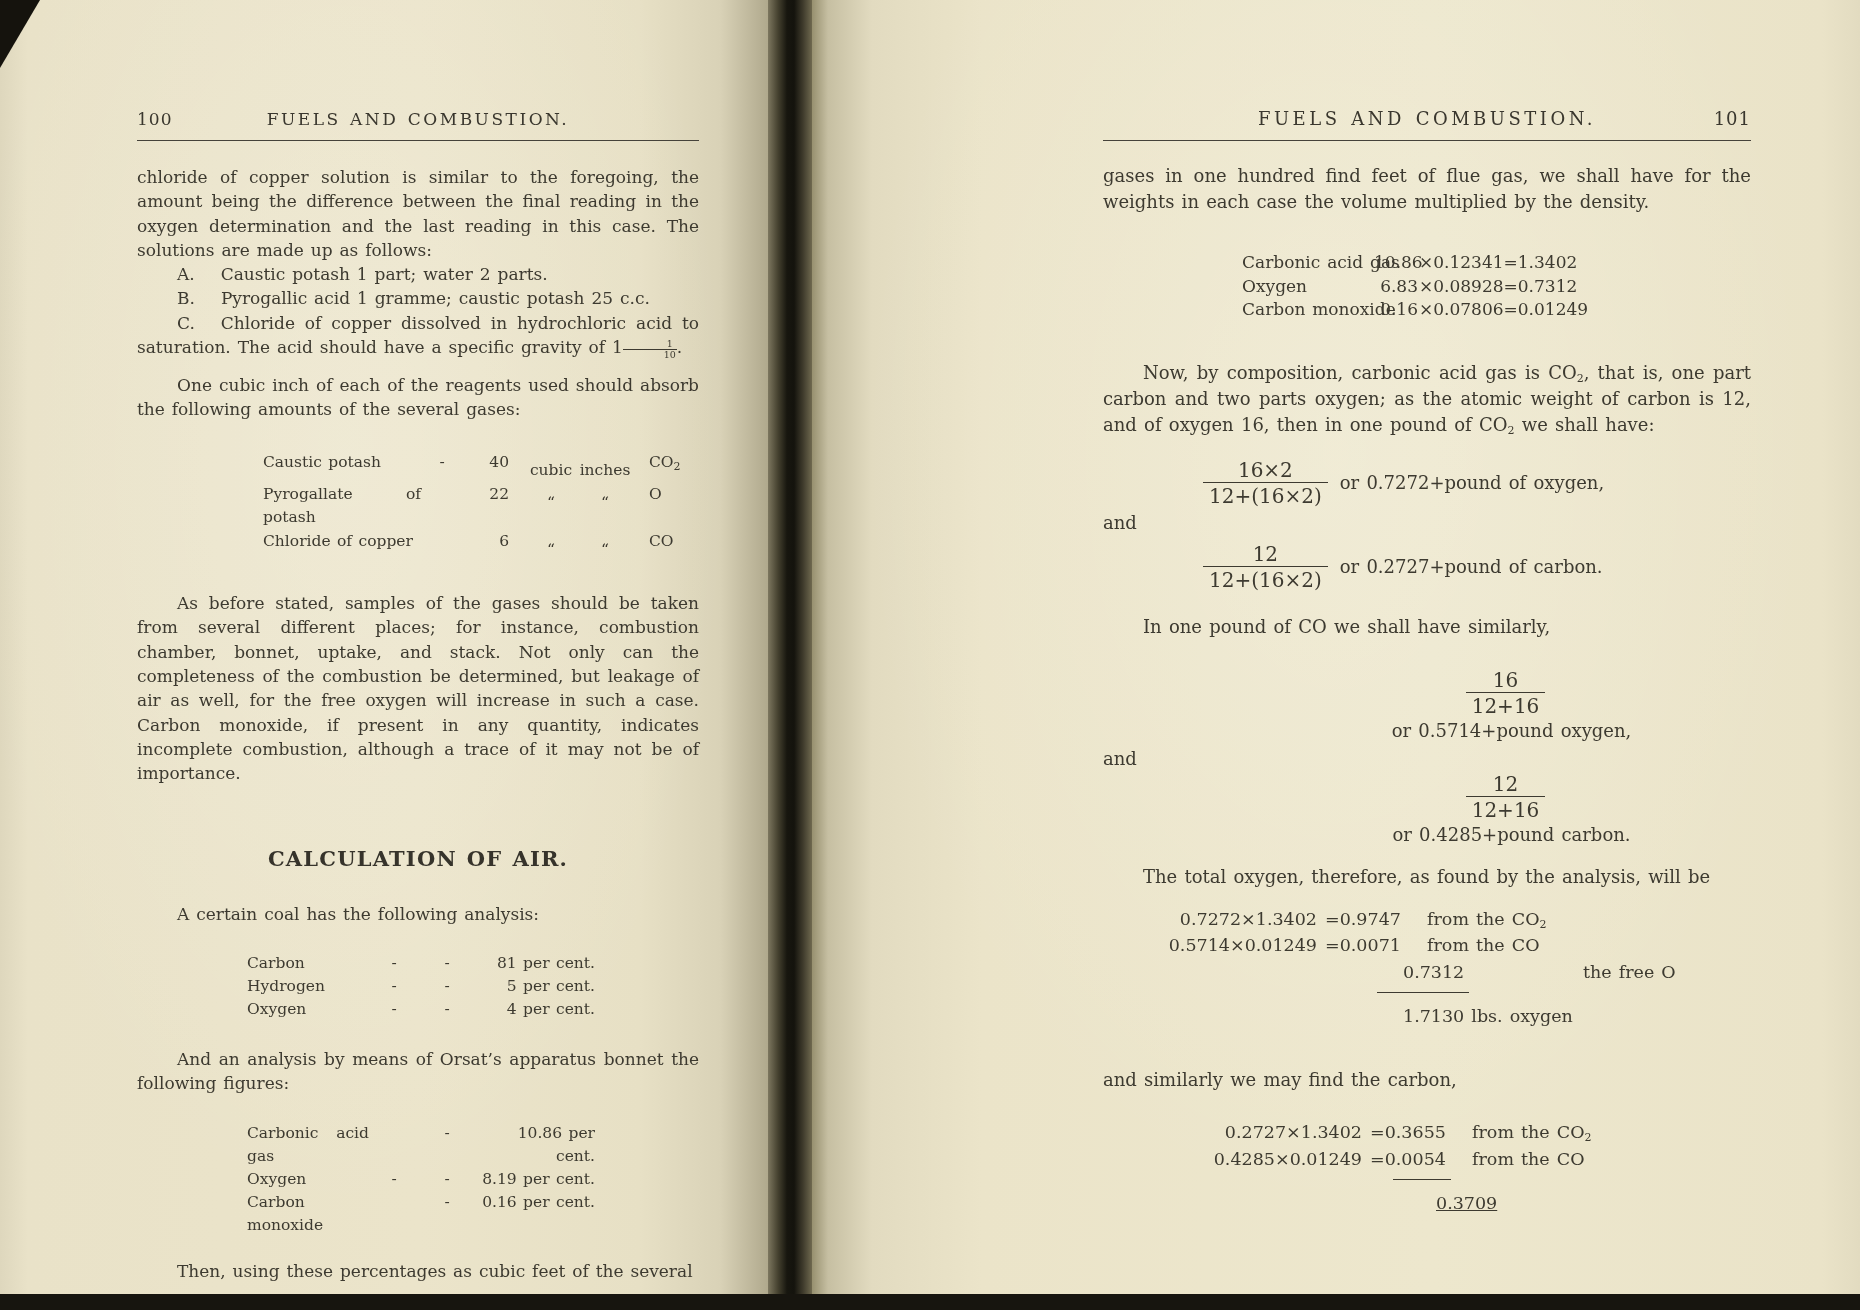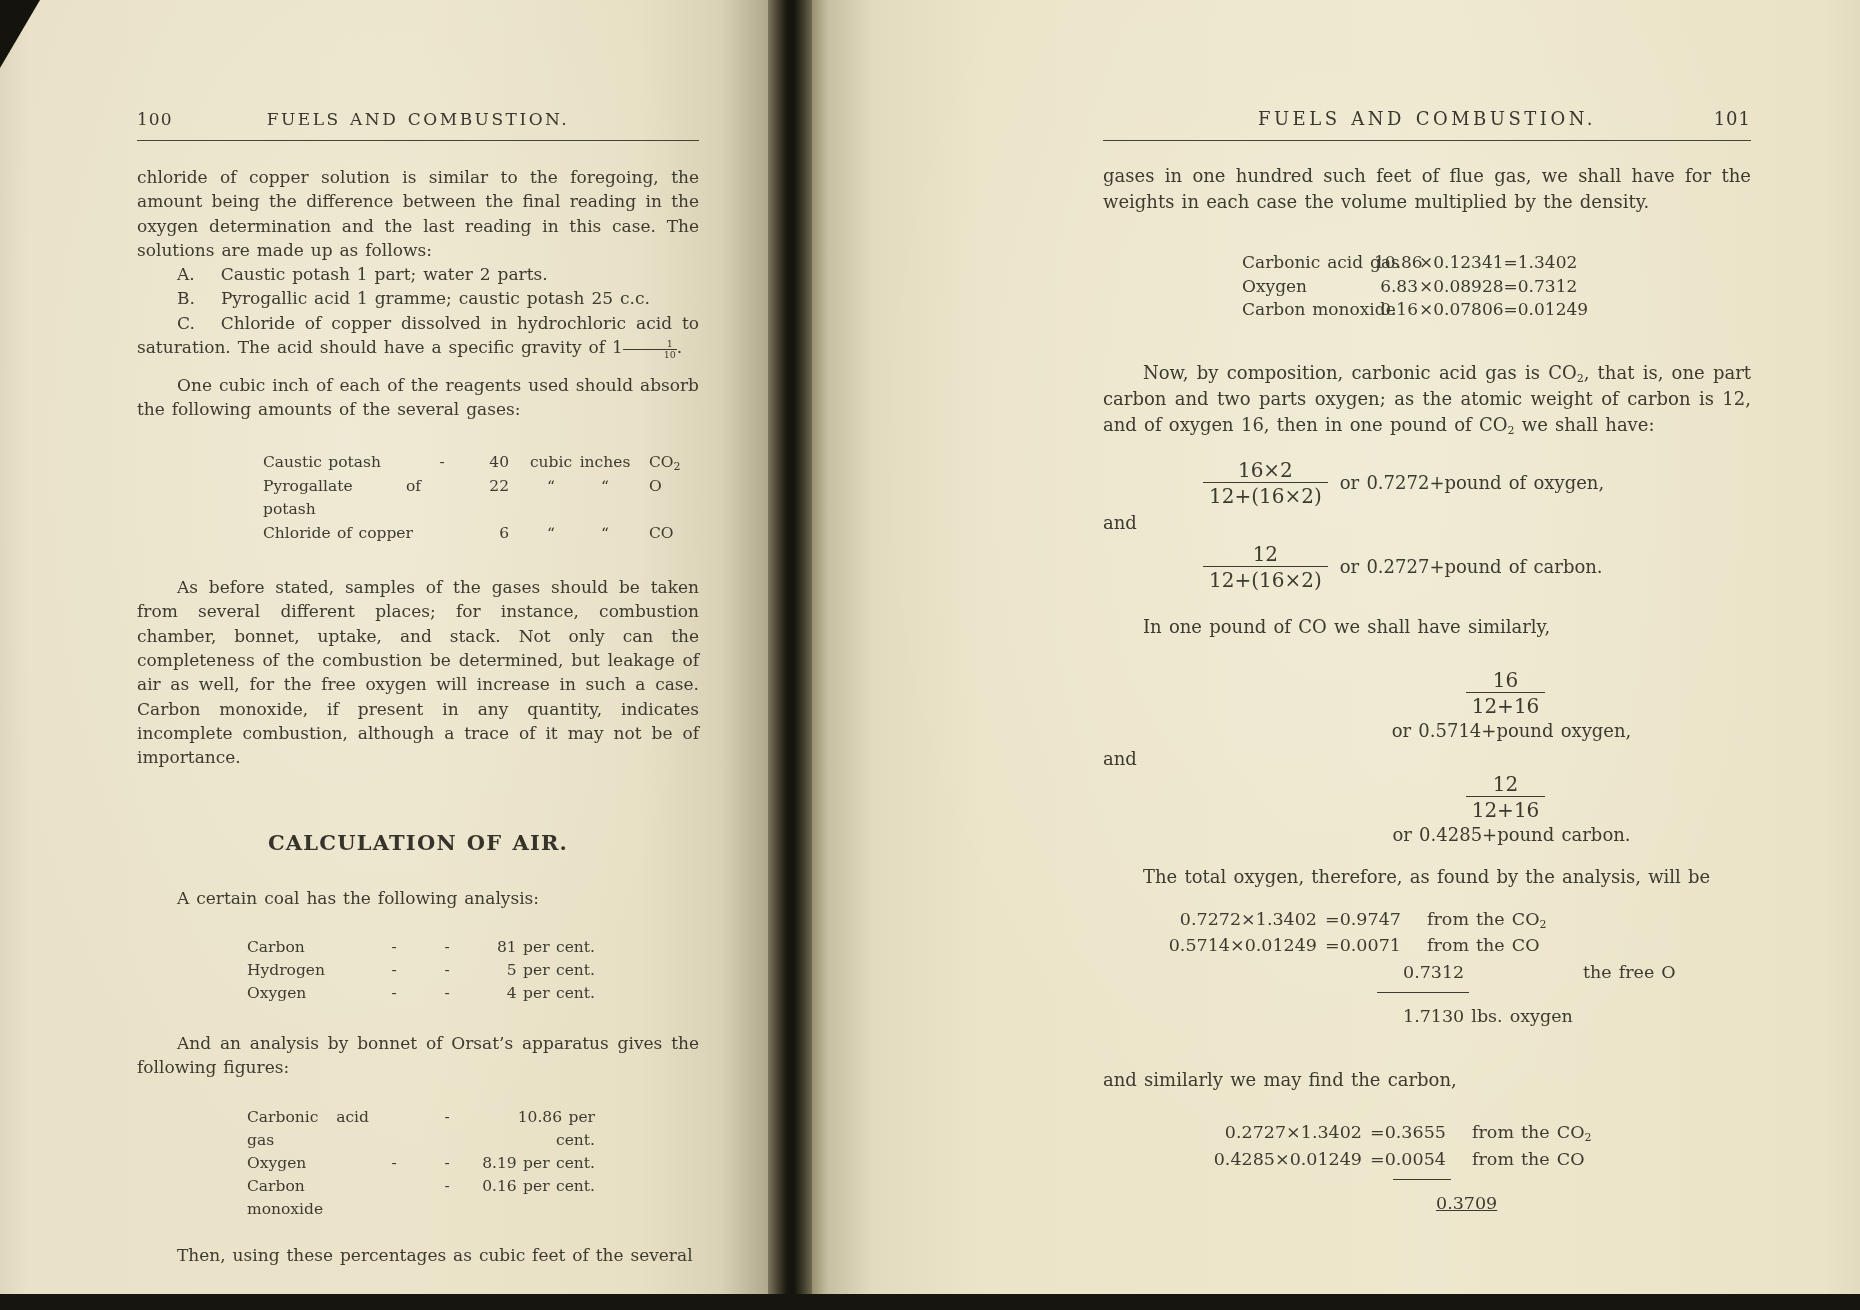--- a/index.html
+++ b/index.html
@@ -49,21 +49,21 @@
 
   .sfrac { display:inline-block; vertical-align:-5px; font-size:9.5px; line-height:1.1; text-align:center; }
   .sfrac .n { display:block; padding:0 1px; }
   .sfrac .d { display:block; border-top:1px solid #3d3a30; padding:0 1px; }
 
   
   .tbl { font-size:15.5px; }
   .absorb-row { display:flex; margin-left:126px; line-height:23.5px; }
   .a-name { width:158px; } .a-dash { width:42px; text-align:center; }
   .a-amt  { width:46px; text-align:right; }
-  .a-unit { width:120px; padding-left:16px; display:flex; }
+  .a-unit { width:120px; padding-left:16px; display:flex;margin-top:8px; }
   .a-unit .u1 { width:52px; text-align:center; } .a-unit .u2 { width:56px; text-align:center; }
   .a-gas { padding-left:4px; }
 
   .pct-row { display:flex; margin-left:110px; line-height:23px; }
   .p-name { width:122px; } .p-d1 { width:50px; text-align:center; } .p-d2 { width:56px; text-align:center; }
   .p-val { width:120px; text-align:right; }
 
   .heading { text-align:center; font-weight:bold; font-size:21px; letter-spacing:1.2px; color:#36332b; }
 
   
@@ -167,21 +167,21 @@
           <span class="p-val">5 per cent.</span>
         </div>
         <div class="pct-row">
           <span class="p-name">Oxygen</span>
           <span class="p-d1">-</span>
           <span class="p-d2">-</span>
           <span class="p-val">4 per cent.</span>
         </div>
       </div>
 
-      <p class="indent" style="margin-top:26px;">And an analysis by bonnet of Orsat’s apparatus gives the following figures:</p>
+      <p class="indent" style="margin-top:26px;">And an analysis by means of Orsat’s apparatus bonnet the following figures:</p>
 
       <div class="tbl" style="margin-top:26px;">
         <div class="pct-row">
           <span class="p-name">Carbonic acid gas</span>
           <span class="p-d1"></span>
           <span class="p-d2">-</span>
           <span class="p-val">10.86 per cent.</span>
         </div>
         <div class="pct-row">
           <span class="p-name">Oxygen</span>
@@ -207,21 +207,21 @@
 
   <div class="page" id="page-right">
     <div class="content" id="content-right">
 
       <div class="running-head">
         <span class="spacer"></span>
         <span class="title">FUELS AND COMBUSTION.</span>
         <span class="pnum r">101</span>
       </div>
 
-      <p style="margin-top:22px;">gases in one hundred such feet of flue gas, we shall have for the weights in each case the volume multiplied by the density.</p>
+      <p style="margin-top:22px;">gases in one hundred find feet of flue gas, we shall have for the weights in each case the volume multiplied by the density.</p>
 
       <div style="margin-top:36px;">
         <div class="dens-row">
           <span class="d-name">Carbonic acid gas</span>
           <span class="d-f1">10.86</span>
           <span class="d-rest">×0.12341=1.3402</span>
         </div>
         <div class="dens-row">
           <span class="d-name">Oxygen</span>
           <span class="d-f1">6.83</span>

